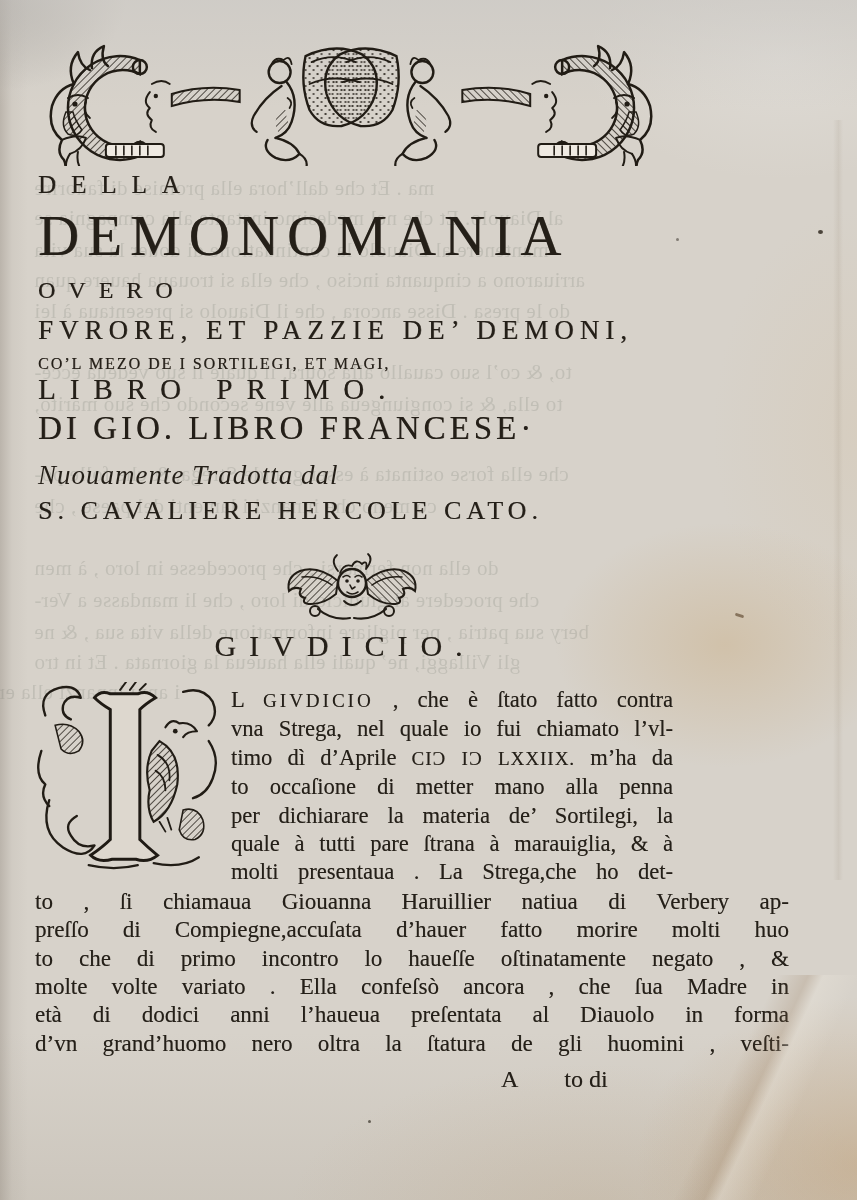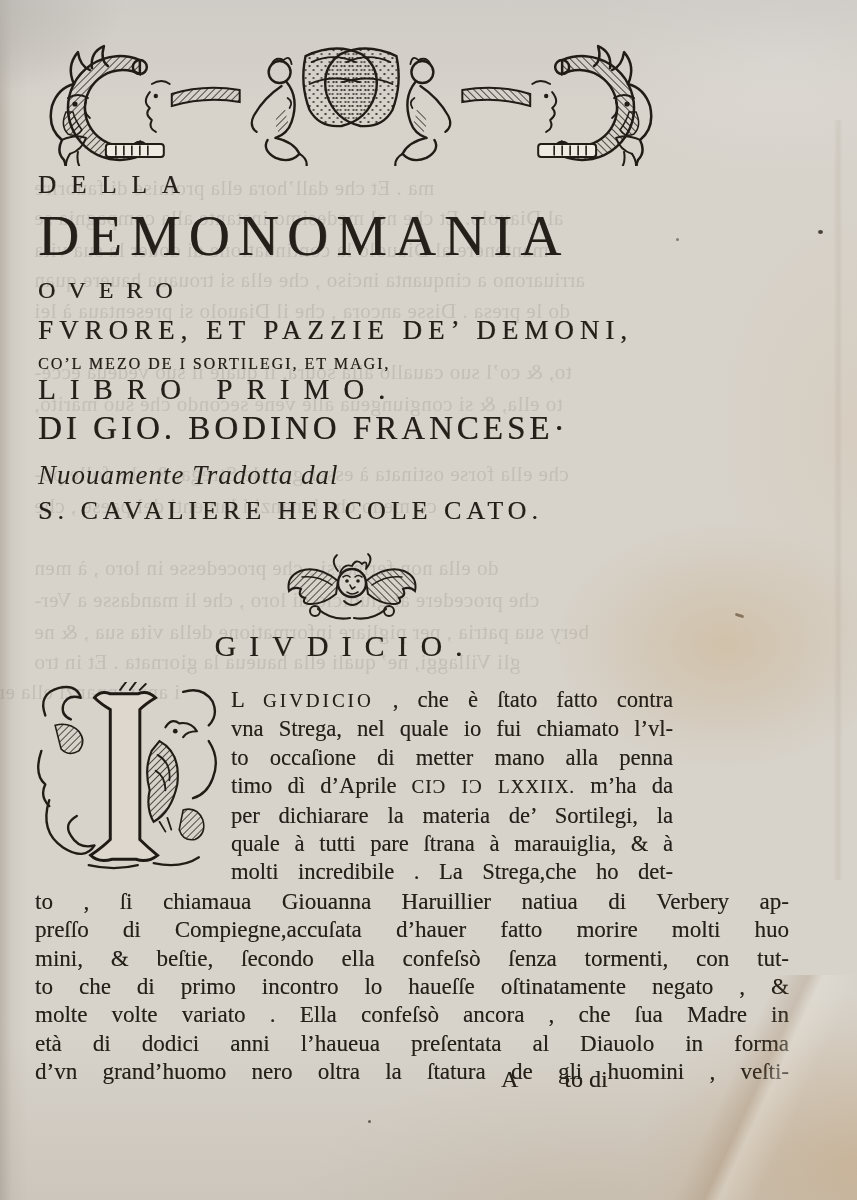--- a/index.html
+++ b/index.html
@@ -141,21 +141,21 @@
     <use href="#figL" transform="translate(615,0) scale(-1,1)"></use>
   </svg>
 
   <div class="title-block">
     <div class="t-della">DELLA</div>
     <div class="t-demono">DEMONOMANIA</div>
     <div class="t-overo">OVERO</div>
     <div class="t-furore">FVRORE, ET PAZZIE DE’ DEMONI,</div>
     <div class="t-mezo">CO’L MEZO DE I SORTILEGI, ET MAGI,</div>
     <div class="t-libro">LIBRO PRIMO.</div>
-    <div class="t-autore">DI GIO. BODINO FRANCESE·</div>
+    <div class="t-autore">DI GIO. LIBRO FRANCESE·</div>
     <div class="t-tradotta">Nuouamente Tradotta dal</div>
     <div class="t-cavaliere">S. CAVALIERE HERCOLE CATO.</div>
   </div>
 
   <svg class="cherub" viewBox="0 0 140 80">
     <g id="wingL">
       <path d="M56,32 Q36,16 18,22 Q4,28 7,42 Q12,37 19,40 Q15,47 23,49 Q19,55 29,55 Q42,55 54,45 Z" fill="url(#hatch)" stroke="#211c15" stroke-width="2"></path>
       <path class="ink" stroke-width="1.5" d="M20,28 Q36,26 50,36"></path>
       <path class="ink" stroke-width="2.2" d="M36,60 Q50,72 68,69"></path>
       <circle class="ink" cx="33" cy="62" r="5" stroke-width="2"></circle>
@@ -187,31 +187,30 @@
         <path class="ink" stroke-width="2.2" d="M132,46 Q138,36 146,42 M146,42 Q158,40 164,50 Q154,50 150,56"></path>
         <circle cx="142" cy="50" r="2.4" fill="#211c15"></circle>
         <path d="M126,60 Q148,72 144,104 Q138,132 120,142 Q112,128 116,110 Q110,88 118,70 Z" fill="url(#hatch)" stroke="#211c15" stroke-width="2.2"></path>
         <path class="ink" stroke-width="1.8" d="M124,74 Q138,82 136,100 M122,90 Q132,96 132,110 M126,142 l6,10 M134,138 l4,12"></path>
 
         <path d="M60,16 Q66,8 76,12 L104,12 Q114,8 122,16 Q112,22 106,28 L106,160 Q114,168 124,176 Q114,184 102,180 L78,180 Q64,184 56,176 Q68,168 76,160 L76,28 Q66,22 60,16 Z" fill="#ddd7ce" stroke="#1f1a14" stroke-width="3"></path>
       </svg>
       <div class="indent-col">
         <div class="bline"><span>L </span><span class="sc">GIVDICIO</span><span> , che è ſtato fatto contra</span></div>
         <div class="bline">vna Strega, nel quale io fui chiamato l’vl-</div>
+        <div class="bline"><span>timo dì d’Aprile </span><span class="scdate">CIƆ IƆ LXXIIX.</span><span> m’ha da</span></div>
         <div class="bline">to occaſione di metter mano alla penna</div>
-        <div class="bline"><span>timo dì d’Aprile </span><span class="scdate">CIƆ IƆ LXXIIX.</span><span> m’ha da</span></div>
         <div class="bline">per dichiarare la materia de’ Sortilegi, la</div>
         <div class="bline">quale à tutti pare ſtrana à marauiglia, &amp; à</div>
-        <div class="bline">molti incredibile . La Strega,che ho det-</div>
+        <div class="bline">molti presentaua . La Strega,che ho det-</div>
       </div>
     </div>
     <div class="full-col">
       <div class="bline">to , ſi chiamaua Giouanna Haruillier natiua di Verbery ap-</div>
       <div class="bline">preſſo di Compiegne,accuſata d’hauer fatto morire molti huo</div>
-      <div class="bline">mini, &amp; beſtie, ſecondo ella confeſsò ſenza tormenti, con tut-</div>
       <div class="bline">to che di primo incontro lo haueſſe oſtinatamente negato , &amp;</div>
       <div class="bline">molte volte variato .  Ella confeſsò ancora , che ſua Madre in</div>
       <div class="bline">età di dodici anni l’haueua preſentata al Diauolo in forma</div>
       <div class="bline">d’vn grand’huomo nero oltra la ſtatura de gli huomini , veſti-</div>
     </div>
   </div>
 
   <div class="catch-row">
     <span>A</span><span class="cw">to di</span>
   </div>

